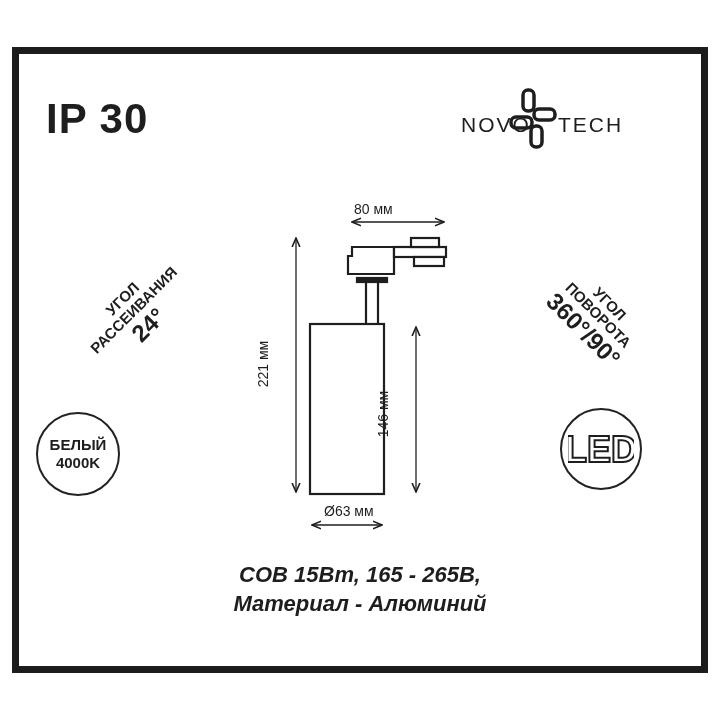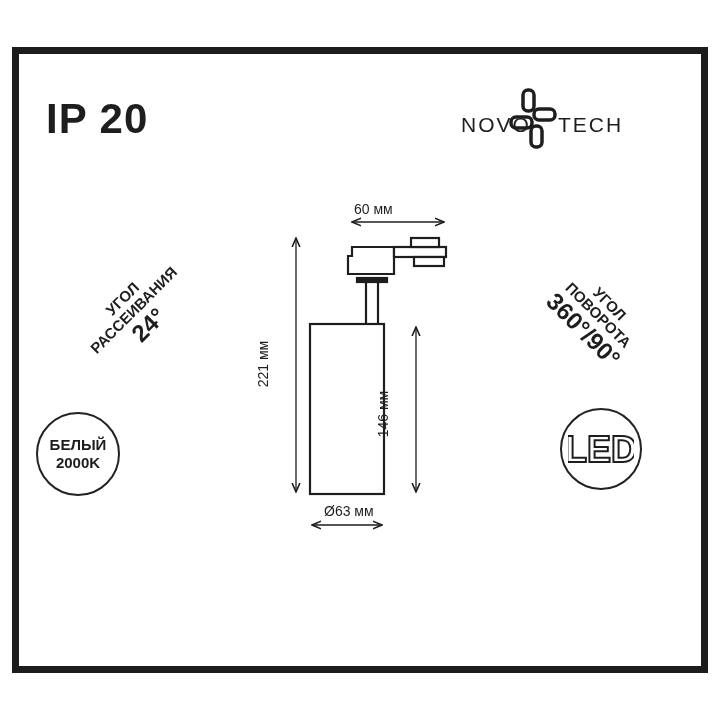--- a/index.html
+++ b/index.html
@@ -18,21 +18,21 @@
   .badge-white { left:36px; top:412px; width:80px; height:80px; font-weight:bold; font-size:15px; line-height:1.2; }
   .badge-led { left:560px; top:408px; width:78px; height:78px; }
   .spec { position:absolute; left:0; width:720px; top:560px; text-align:center; font-style:italic; font-weight:bold; font-size:22px; line-height:29px; }
   .dim { position:absolute; font-size:14px; white-space:nowrap; }
 </style>
 </head>
 <body>
 
 <div class="frame"></div>
 
-<div class="ip">IP 20</div>
+<div class="ip">IP 30</div>
 
 <div class="logo">
   <svg width="200" height="70" viewBox="0 0 200 70">
     <g fill="none" stroke="#1e1e1e" stroke-width="3.5">
       <rect x="62" y="2" width="11" height="21" rx="5"></rect>
       <rect x="73" y="21" width="21" height="11" rx="5"></rect>
       <rect x="50" y="29" width="21" height="11" rx="5"></rect>
       <rect x="70" y="38" width="11" height="21" rx="5"></rect>
     </g>
     <text x="0" y="44" font-family="Liberation Sans, sans-serif" font-size="21" letter-spacing="2" fill="#1e1e1e">NOVO</text>
@@ -47,21 +47,21 @@
 </div>
 
 <div class="rot turn">
   <span class="l1">УГОЛ</span>
   <span class="l2">ПОВОРОТА</span>
   <span class="l3">360°/90°</span>
 </div>
 
 <div class="badge badge-white">
   <span>БЕЛЫЙ</span>
-  <span>2000K</span>
+  <span>4000K</span>
 </div>
 
 <div class="badge badge-led">
   <svg width="66" height="40" viewBox="0 0 66 40">
     <text x="33" y="33" text-anchor="middle" font-family="Liberation Sans, sans-serif" font-size="36" font-weight="bold" fill="#fff" stroke="#1e1e1e" stroke-width="2">LED</text>
   </svg>
 </div>
 
 <svg style="position:absolute;left:0;top:0" width="720" height="720" viewBox="0 0 720 720">
   <defs>
@@ -83,19 +83,21 @@
     <rect x="310" y="324" width="74" height="170" fill="#fff"></rect>
   </g>
   <g stroke="#1e1e1e" stroke-width="1.3">
     <line x1="352" y1="222" x2="444" y2="222" marker-start="url(#ah)" marker-end="url(#ah)"></line>
     <line x1="296" y1="238" x2="296" y2="492" marker-start="url(#ah)" marker-end="url(#ah)"></line>
     <line x1="416" y1="327" x2="416" y2="492" marker-start="url(#ah)" marker-end="url(#ah)"></line>
     <line x1="312" y1="525" x2="382" y2="525" marker-start="url(#ah)" marker-end="url(#ah)"></line>
   </g>
 </svg>
 
-<div class="dim" style="left:354px;top:201px;">60 мм</div>
+<div class="dim" style="left:354px;top:201px;">80 мм</div>
 <div class="dim" style="left:240px;top:356px;transform:rotate(-90deg);">221 мм</div>
 <div class="dim" style="left:360px;top:406px;transform:rotate(-90deg);">146 мм</div>
 <div class="dim" style="left:324px;top:503px;">Ø63 мм</div>
 
 <div class="spec">
+  <div>COB 15Вт, 165 - 265В,</div>
+  <div>Материал - Алюминий</div>
 </div>
 
 </body></html>

